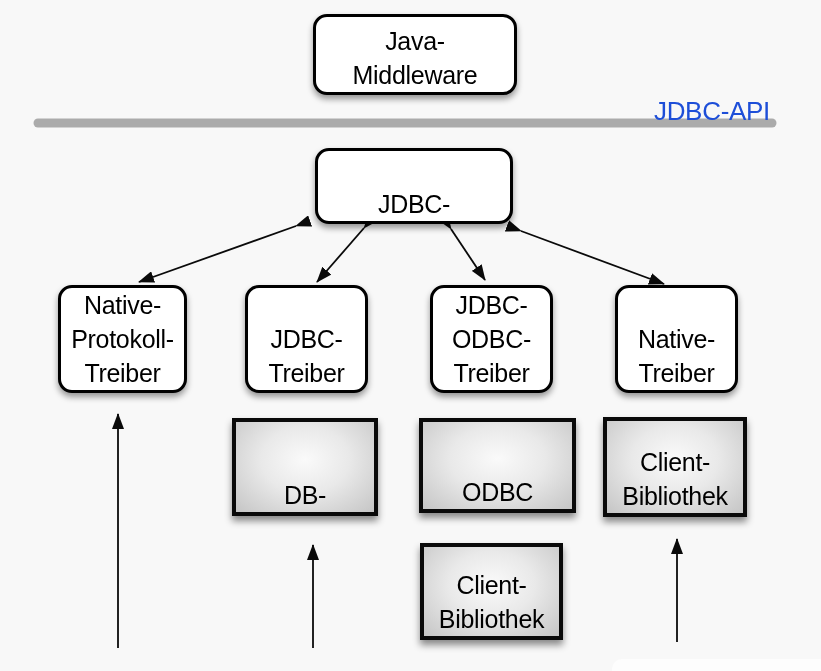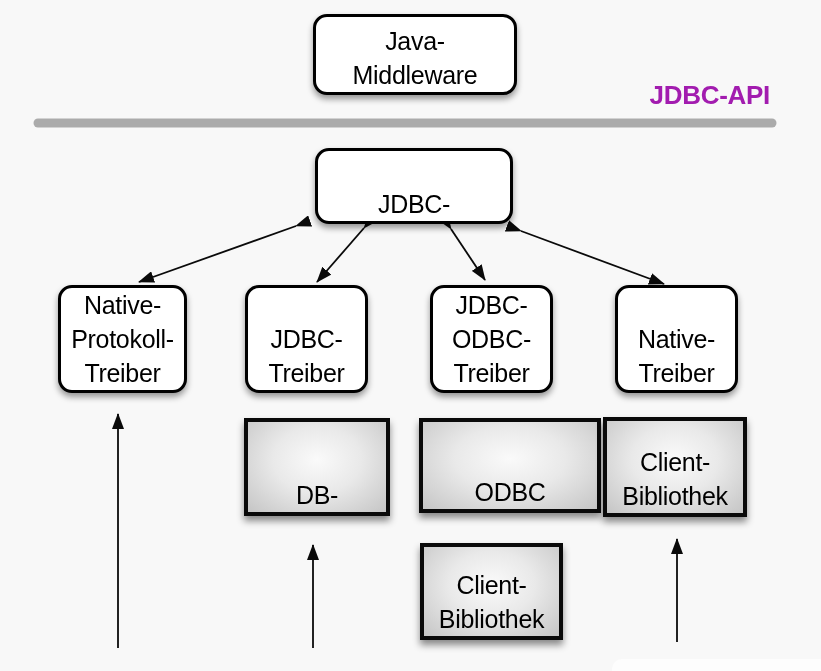--- a/index.html
+++ b/index.html
@@ -32,23 +32,23 @@
   .gray{
     background:radial-gradient(ellipse at 50% 42%, #fafafa 0%, #e9e9e9 45%, #c5c5c5 100%);
     border:4px solid #0a0a0a;
     border-radius:0;
     box-shadow:0 5px 7px rgba(0,0,0,0.45);
     font-size:25px;font-weight:500;letter-spacing:-0.3px;
     line-height:34px;
   }
   .api-label{
     position:absolute;
-    top:80px;right:51px;
-    font-size:26px;font-weight:700;letter-spacing:-0.3px;
-    color:#a21caf;
+    top:96px;right:51px;
+    font-size:26px;font-weight:400;letter-spacing:-0.3px;
+    color:#1d4ed8;
   }
   .cutoff{
     position:absolute;
     left:612px;top:659px;width:209px;height:12px;
     background:#fdfdfd;
     border-top-left-radius:10px;
   }
 </style>
 </head>
 <body>
@@ -112,27 +112,27 @@
     </div>
   </div>
 
   <div class="node white" style="left:615px;top:285px;width:123px;height:108px">
     <div class="lbl">
       <div>Native-</div>
       <div>Treiber</div>
     </div>
   </div>
 
-  <div class="node gray" style="left:244px;top:418px;width:146px;height:98px">
+  <div class="node gray" style="left:232px;top:418px;width:146px;height:98px">
     <div class="lbl">
       <div>DB-</div>
     </div>
   </div>
 
-  <div class="node gray" style="left:419px;top:418px;width:182px;height:95px">
+  <div class="node gray" style="left:419px;top:418px;width:157px;height:95px">
     <div class="lbl">
       <div>ODBC</div>
     </div>
   </div>
 
   <div class="node gray" style="left:603px;top:417px;width:144px;height:100px">
     <div class="lbl">
       <div>Client-</div>
       <div>Bibliothek</div>
     </div>

